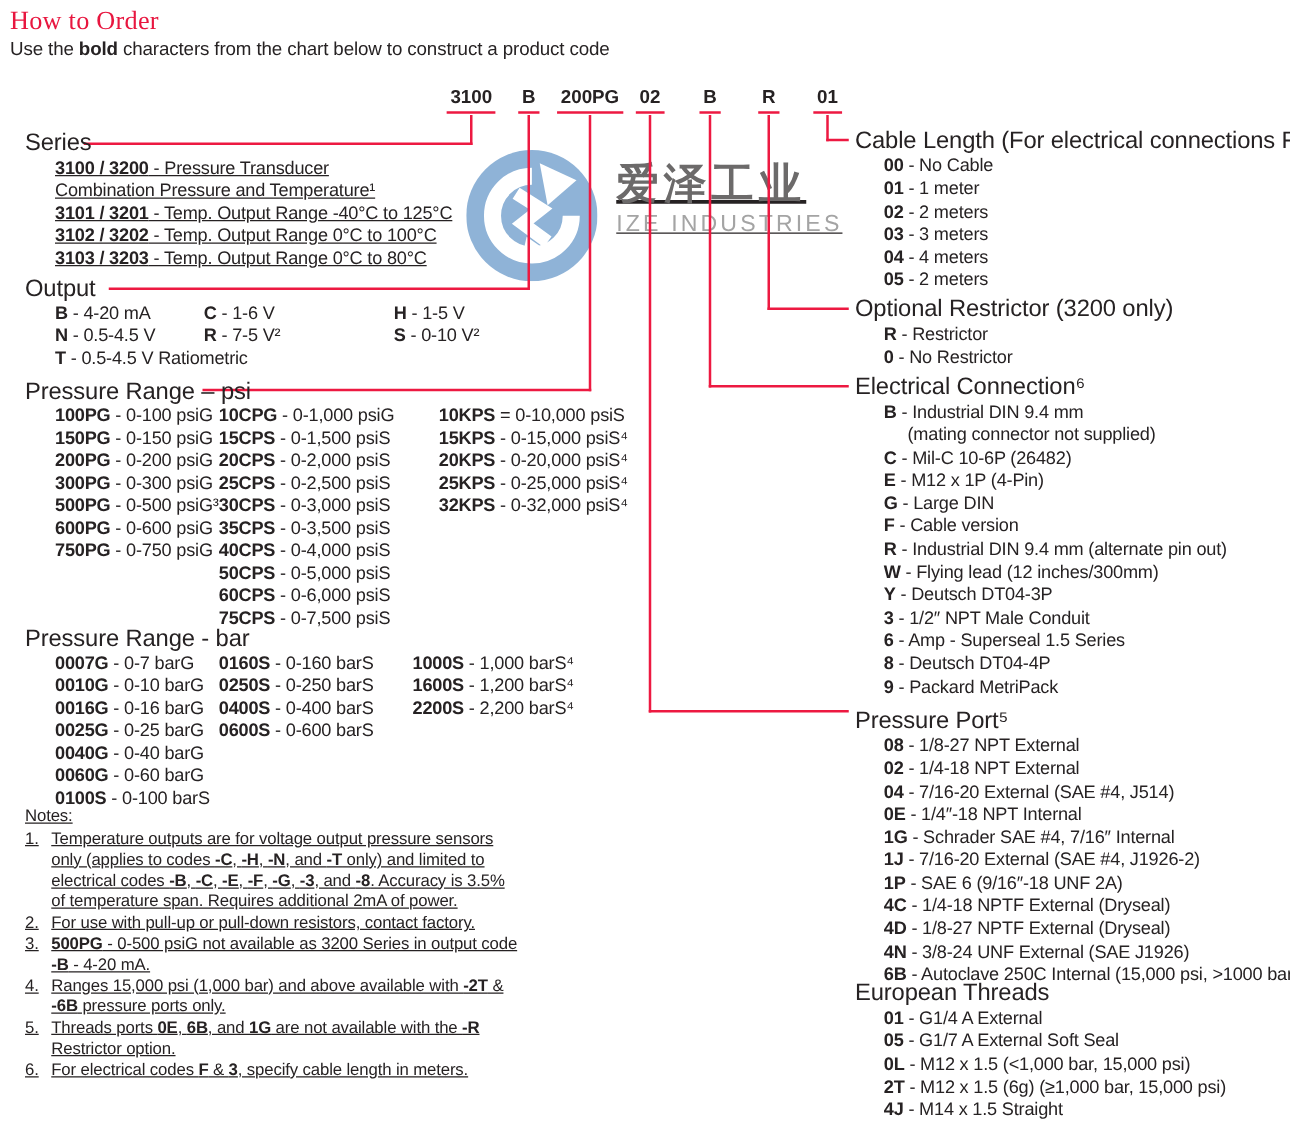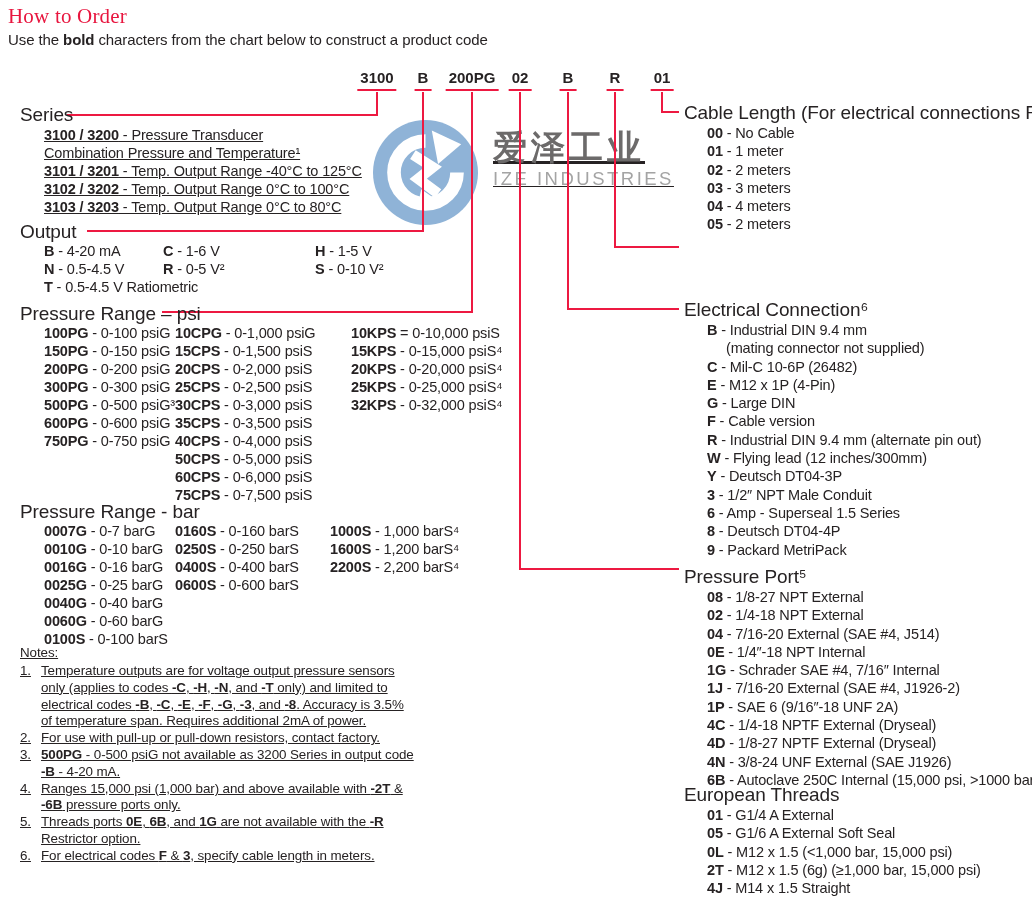--- a/index.html
+++ b/index.html
@@ -138,21 +138,21 @@
 
       <li><b>B</b><span> - 4-20 mA</span></li>
           <li><b>N</b><span> - 0.5-4.5 V</span></li>
           <li><b>T</b><span> - 0.5-4.5 V Ratiometric</span></li>
         </ul>
     </div>
     <div class="col" id="out-c2">
       <ul class="items">
 
       <li><b>C</b><span> - 1-6 V</span></li>
-          <li><b>R</b><span> - 0-5 V²</span></li>
+          <li><b>R</b><span> - 7-5 V²</span></li>
         </ul>
     </div>
     <div class="col" id="out-c3">
       <ul class="items">
 
       <li><b>H</b><span> - 1-5 V</span></li>
           <li><b>S</b><span> - 0-10 V²</span></li>
         </ul>
     </div>
   </div>
@@ -285,20 +285,28 @@
 
     <li><b>00</b><span> - No Cable</span></li>
         <li><b>01</b><span> - 1 meter</span></li>
         <li><b>02</b><span> - 2 meters</span></li>
         <li><b>03</b><span> - 3 meters</span></li>
         <li><b>04</b><span> - 4 meters</span></li>
         <li><b>05</b><span> - 2 meters</span></li>
       </ul>
   </div>
 
+  <div class="sec rsec" id="sec-restr">
+    <div class="sec-label">Optional Restrictor (3200 only)</div>
+    <ul class="items">
+
+    <li><b>R</b><span> - Restrictor</span></li>
+        <li><b>0</b><span> - No Restrictor</span></li>
+      </ul>
+  </div>
 
   <div class="sec rsec" id="sec-elec">
     <div class="sec-label">Electrical Connection⁶</div>
     <ul class="items">
 
     <li><b>B</b><span> - Industrial DIN 9.4 mm</span></li>
         <li data-ind="1"><b></b><span>(mating connector not supplied)</span></li>
         <li><b>C</b><span> - Mil-C 10-6P (26482)</span></li>
         <li><b>E</b><span> - M12 x 1P (4-Pin)</span></li>
         <li><b>G</b><span> - Large DIN</span></li>
@@ -329,20 +337,20 @@
         <li><b>4N</b><span> - 3/8-24 UNF External (SAE J1926)</span></li>
         <li><b>6B</b><span> - Autoclave 250C Internal (15,000 psi, &gt;1000 bar)</span></li>
       </ul>
   </div>
 
   <div class="sec rsec" id="sec-euro">
     <div class="sec-label">European Threads</div>
     <ul class="items">
 
     <li><b>01</b><span> - G1/4 A External</span></li>
-        <li><b>05</b><span> - G1/6 A External Soft Seal</span></li>
+        <li><b>05</b><span> - G1/7 A External Soft Seal</span></li>
         <li><b>0L</b><span> - M12 x 1.5 (&lt;1,000 bar, 15,000 psi)</span></li>
         <li><b>2T</b><span> - M12 x 1.5 (6g) (≥1,000 bar, 15,000 psi)</span></li>
         <li><b>4J</b><span> - M14 x 1.5 Straight</span></li>
       </ul>
   </div>
 
 </div>
 
 </body></html>

